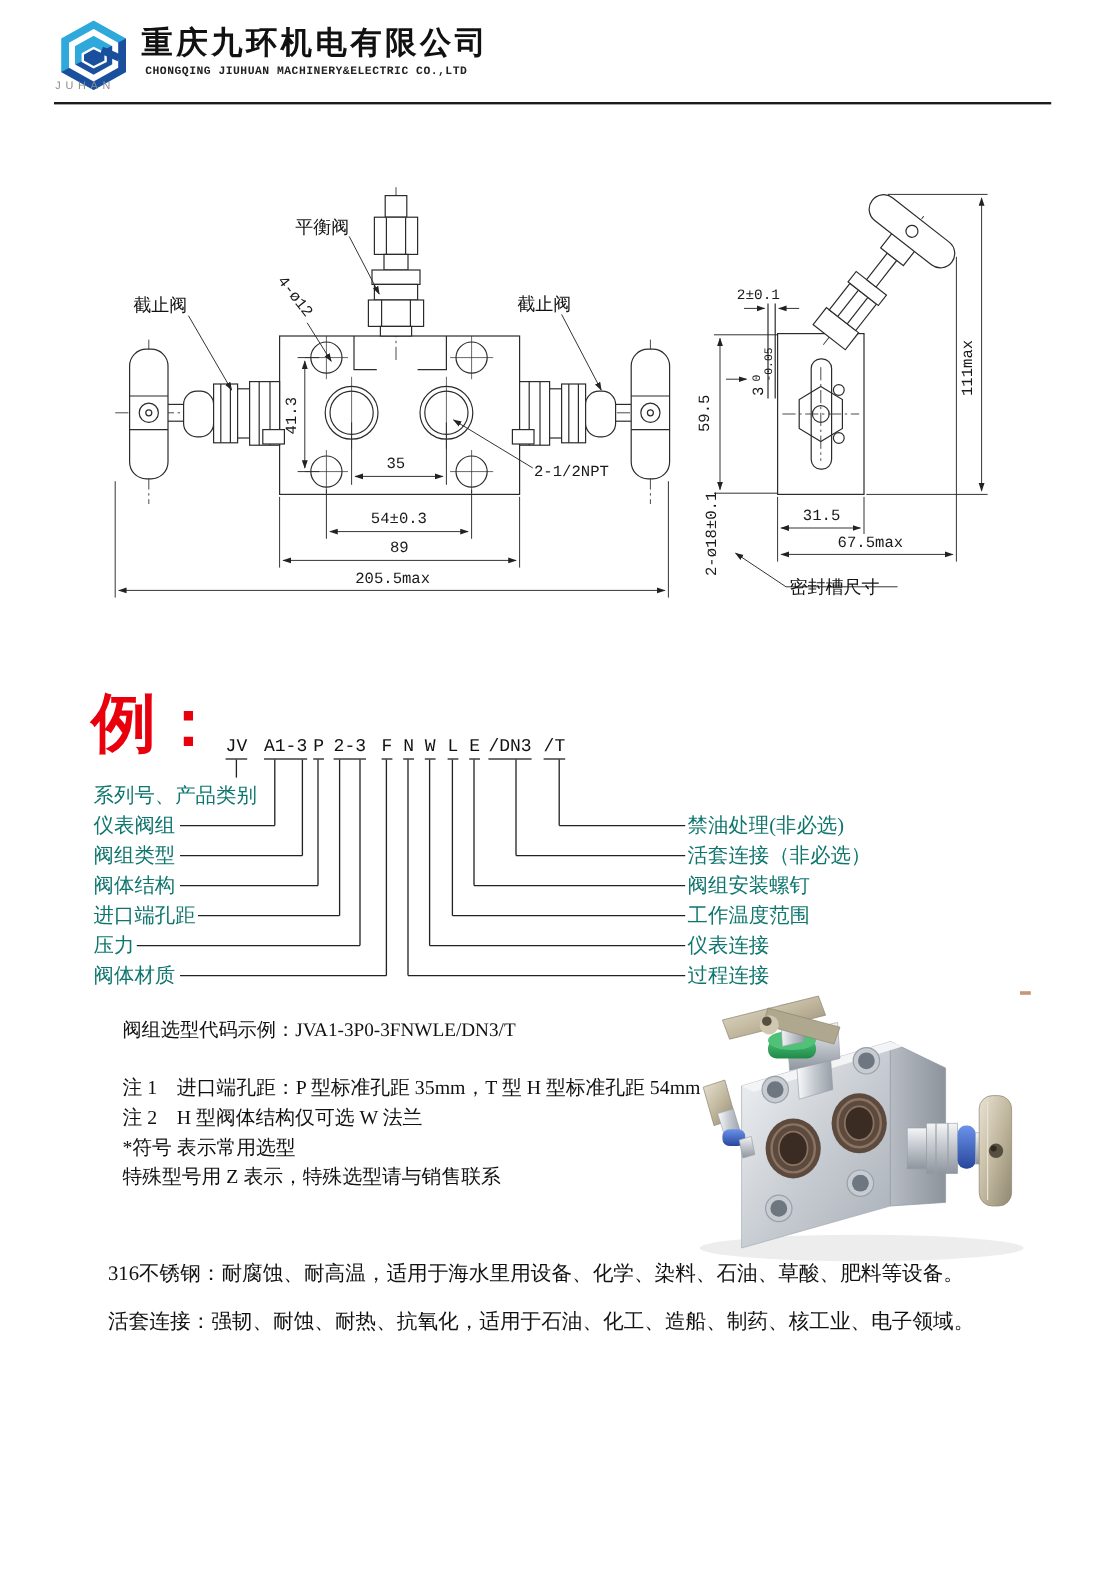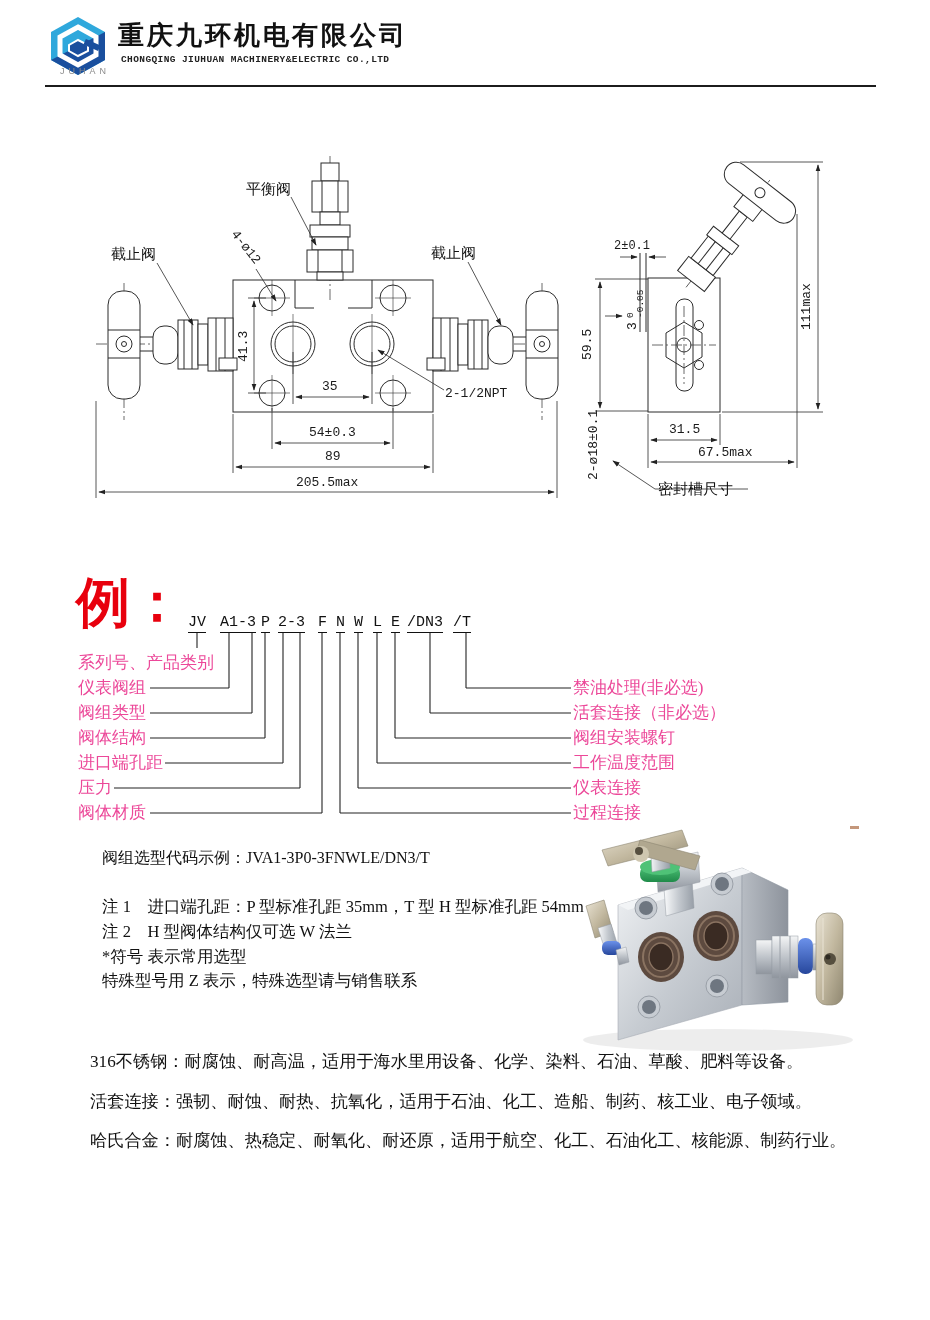--- a/index.html
+++ b/index.html
@@ -3,27 +3,27 @@
 <meta charset="utf-8">
 <style>
   html,body{margin:0;padding:0;background:#ffffff;}
   #page{position:relative;width:930px;height:1320px;background:#fff;overflow:hidden;
         font-family:"Liberation Serif",serif;color:#1a1a1a;}
   svg{position:absolute;left:0;top:0;}
   .abs{position:absolute;white-space:nowrap;text-align:center;}
   .hdr-cn{left:118px;top:18px;font-size:26px;font-weight:bold;letter-spacing:3px;color:#111;}
   .hdr-en{left:121px;top:54px;font-size:9.5px;font-weight:bold;letter-spacing:.4px;
           font-family:Liberation Mono, monospace;color:#222;}
-  .juhan{left:46px;top:66px;width:64px;text-align:right;font-size:9px;letter-spacing:4px;
+  .juhan{left:46px;top:66px;width:64px;text-align:left;font-size:9px;letter-spacing:4px;
          color:#8b8b8b;font-family:"Liberation Sans",sans-serif;}
   .hrule{left:45px;top:85px;width:831px;height:2px;background:#1c1c1c;position:absolute;}
   .ex-title{left:76px;top:576px;font-size:54px;font-weight:bold;color:#e8000d;line-height:1;}
   .code-seg{position:absolute;top:615px;font-family:"Liberation Mono",monospace;font-size:15px;
             color:#111;border-bottom:1.5px solid #111;padding-bottom:1px;line-height:16px;letter-spacing:0;text-align:center;}
-  .lbl{position:absolute;font-size:17px;color:#ec4899;line-height:20px;}
+  .lbl{position:absolute;font-size:17px;color:#0f766e;line-height:20px;}
   .note{position:absolute;left:78px;font-size:16.5px;color:#111;margin-left:24px;}
   #materials{position:absolute;left:78px;top:1036px;width:794px;font-size:17.2px;line-height:27.5px;color:#111;}
   #materials p{margin:12px;}
   .dim{font-family:"Liberation Mono",monospace;font-size:13px;fill:#1a1a1a;}
   .dims{font-family:"Liberation Mono",monospace;font-size:12px;fill:#1a1a1a;}
   .dimt{font-family:"Liberation Mono",monospace;font-size:9.5px;fill:#1a1a1a;}
   .cjk{font-family:"Liberation Serif",serif;font-size:15px;fill:#111;}
 </style>
 </head>
 <body>
@@ -388,16 +388,15 @@
 
   <div class="note" style="top:848px;font-size:16px">阀组选型代码示例：JVA1-3P0-3FNWLE/DN3/T</div>
   <div class="note" style="top:896px">注 1　进口端孔距：P 型标准孔距 35mm，T 型 H 型标准孔距 54mm</div>
   <div class="note" style="top:921px">注 2　H 型阀体结构仅可选 W 法兰</div>
   <div class="note" style="top:946px">*符号 表示常用选型</div>
   <div class="note" style="top:970px">特殊型号用 Z 表示，特殊选型请与销售联系</div>
 
   <div id="materials">
     <p>316不锈钢：耐腐蚀、耐高温，适用于海水里用设备、化学、染料、石油、草酸、肥料等设备。</p>
     <p>活套连接：强韧、耐蚀、耐热、抗氧化，适用于石油、化工、造船、制药、核工业、电子领域。</p>
-    <p>哈氏合金：耐腐蚀、热稳定、耐氧化、耐还原，适用于航空、化工、石油化工、核能源、制药行业。</p>
   </div>
 
 </div>
 
 </body></html>

